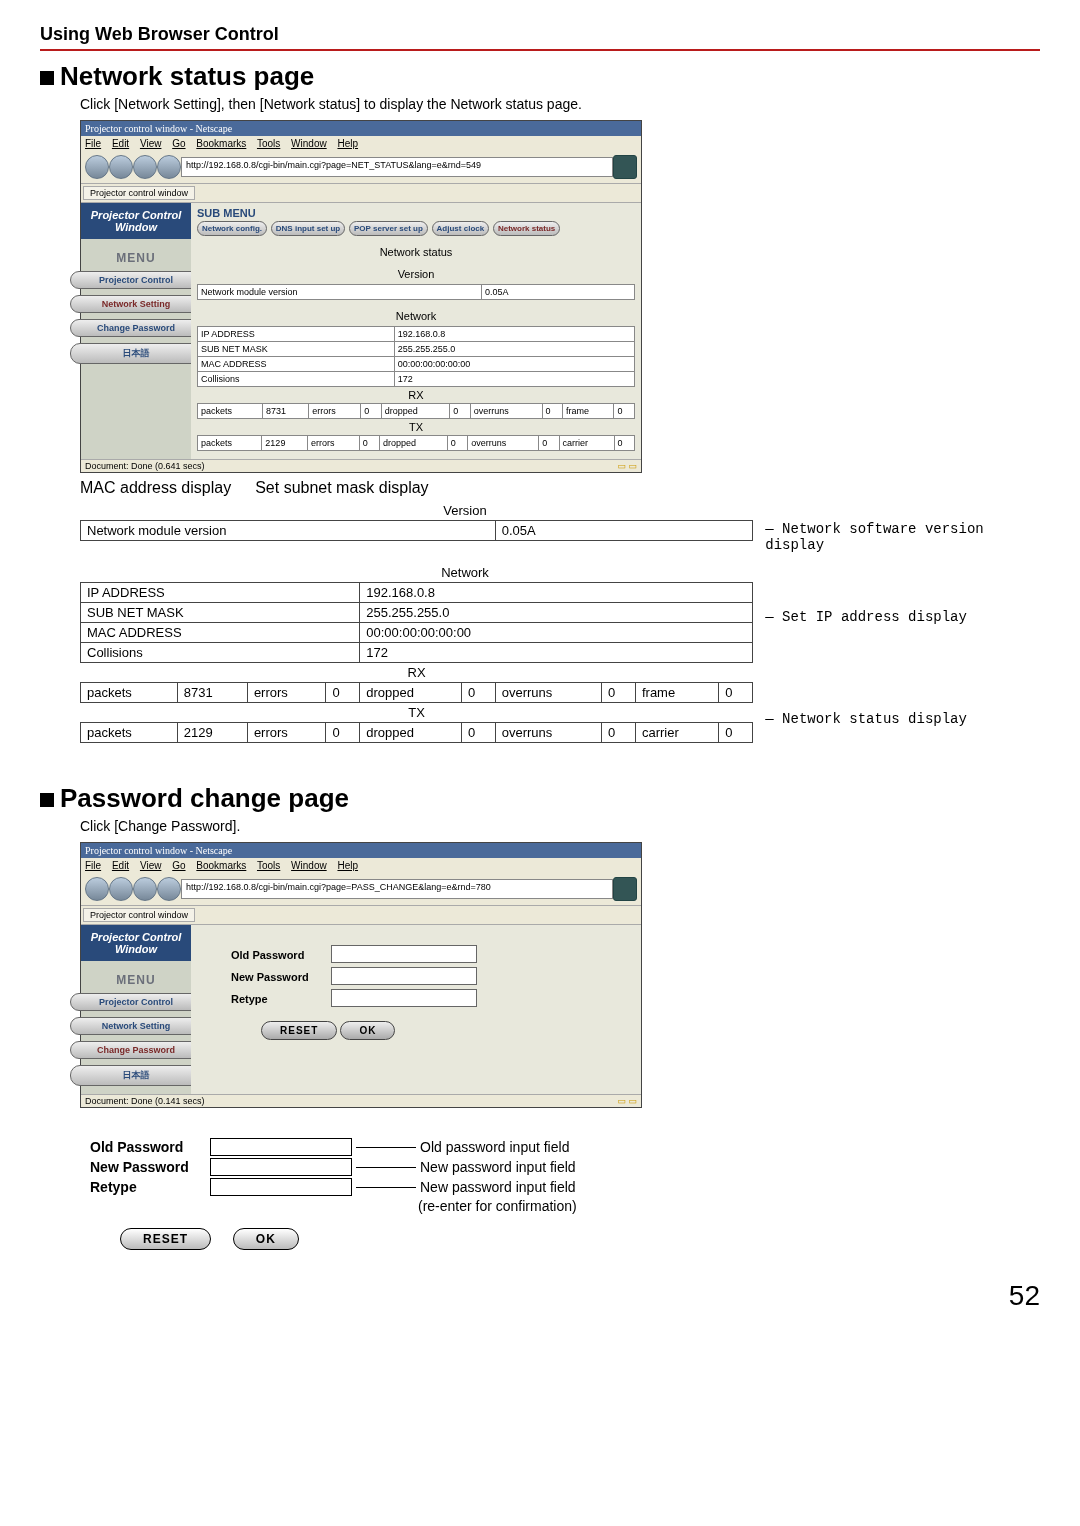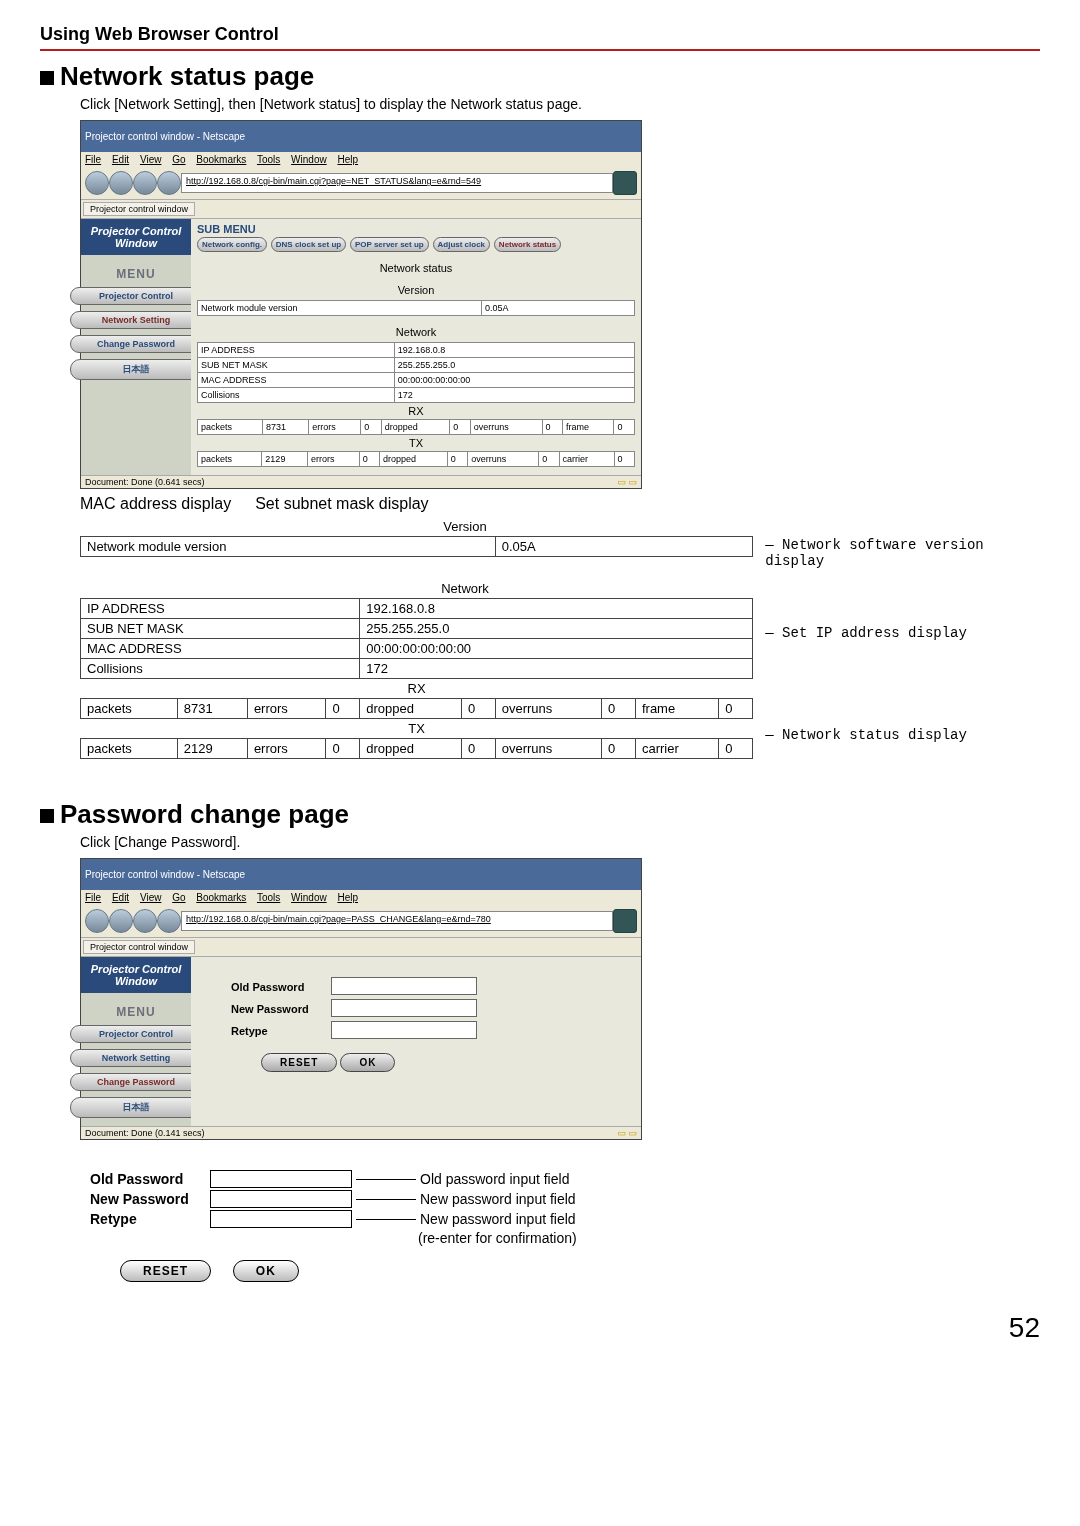--- a/index.html
+++ b/index.html
@@ -40,36 +40,36 @@
   .browser {
     border: 1px solid #444;
     width: 560px;
     background: #ece9d8;
     margin-left: 40px;
     font-size: 10px;
   }
   .browser .titlebar {
     background: #4a6a9a;
     color: #fff;
-    padding: 10px 4px;
+    padding: 2px 4px;
     font-size: 10px;
+    font-family: Liberation Serif, serif;
   }
   .browser .menubar {
     background: #ece9d8;
     padding: 2px 4px;
     font-size: 10px;
   }
   .browser .menubar span { margin-right: 8px; text-decoration: underline; }
   .browser .toolbar {
     display: flex;
     align-items: center;
     padding: 4px;
     border-bottom: 1px solid #aaa;
     gap: 0;
-    text-decoration: underline;
   }
   .navbtn {
     width: 22px; height: 22px; border-radius: 50%;
     background: linear-gradient(#bcd, #789);
     border: 1px solid #678;
   }
   .url {
     flex: 1;
     border: 1px solid #888;
     background: #fff;
@@ -295,21 +295,21 @@
       <div class="menuhdr">MENU</div>
       <div class="sidebtn">Projector Control</div>
       <div class="sidebtn current">Network Setting</div>
       <div class="sidebtn">Change Password</div>
       <div class="sidebtn">日本語</div>
     </div>
     <div class="main">
       <div class="submenu-label">SUB MENU</div>
       <div class="subtabs">
         <span class="subtab">Network config.</span>
-        <span class="subtab">DNS clock set up</span>
+        <span class="subtab">DNS input set up</span>
         <span class="subtab">POP server set up</span>
         <span class="subtab">Adjust clock</span>
         <span class="subtab current">Network status</span>
       </div>
       <div class="panel-title">Network status</div>
       <div class="panel-title">Version</div>
       <table class="detail">
         <tbody>
             <tr>
               <td style="width:65%">Network module version</td>

